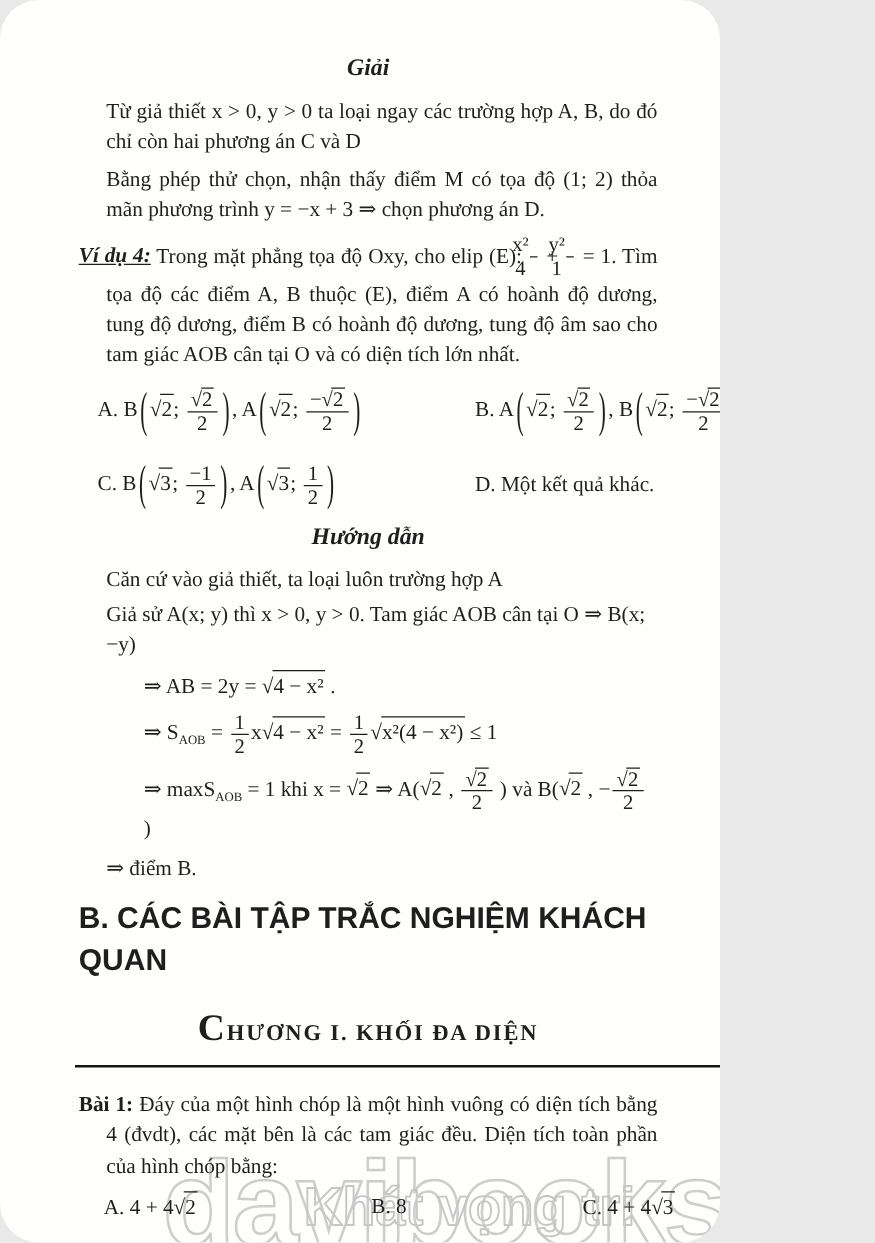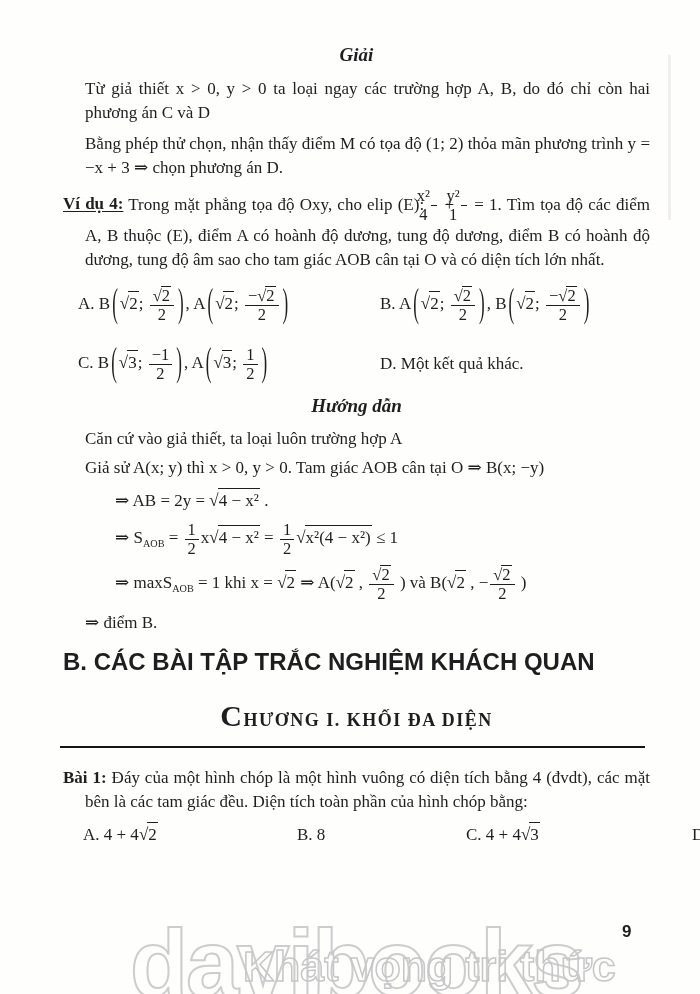--- a/index.html
+++ b/index.html
@@ -1,26 +1,26 @@
 <!DOCTYPE html>
 <html><head>
 <meta charset="utf-8">
 <style>
   html,body{margin:0;padding:0;background:#e9e9e9;}
   .page{
-    position:relative;width:700px;height:994px;overflow:hidden;
+    position:relative;width:576px;height:994px;overflow:hidden;
     background:#fefefd;color:#1e1e1e;
     font-family:"Liberation Serif","DejaVu Serif",serif;
-    font-size:17px;line-height:1.42;
+    font-size:17px;line-height:1.42;border-radius:31px;
   }
   .content{position:relative;z-index:2;padding:40px 50px 0 63px;}
   .center-head{text-align:center;font-weight:bold;font-style:italic;font-size:19px;margin:2px 0 8px 0;}
   p.body-par{margin:0 0 7px 22px;text-align:justify;}
   p.hang{margin:6px 0 7px 22px;text-indent:-22px;text-align:justify;}
-  .exlabel{font-weight:bold;text-decoration:underline;}
+  .exlabel{font-weight:bold;font-style:italic;text-decoration:underline;}
   .pblabel{font-weight:bold;}
   .formula-line{margin:8px 0 8px 52px;}
   .guide-line{margin:4px 0 4px 22px;}
   
   .frac{display:inline-flex;flex-direction:column;text-align:center;vertical-align:middle;line-height:1.08;margin:0 2px;font-size:0.97em;}
   .fnum{border-bottom:1.3px solid #1e1e1e;padding:0 3px;}
   .fden{padding:0 3px;}
   .sqrt{white-space:nowrap;display:inline-block;}
   .sqrt-sym{display:inline-block;margin-right:-1px;}
   .sqrt-body{display:inline-block;border-top:1.3px solid #1e1e1e;padding:0 1px;}

